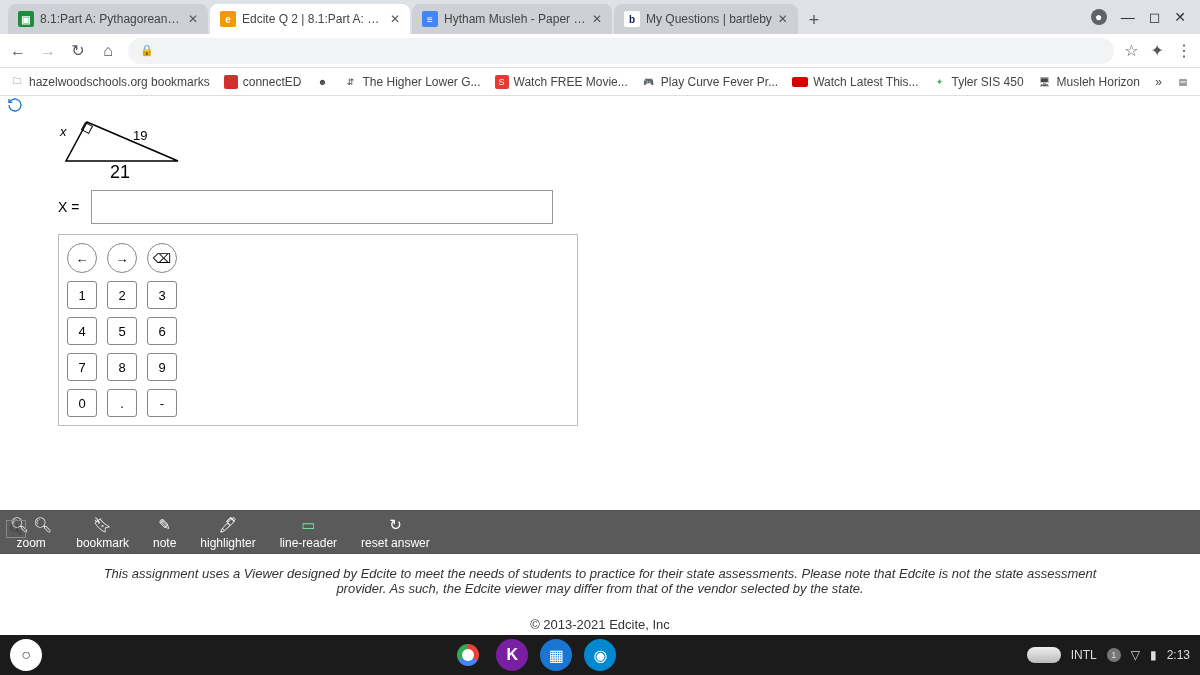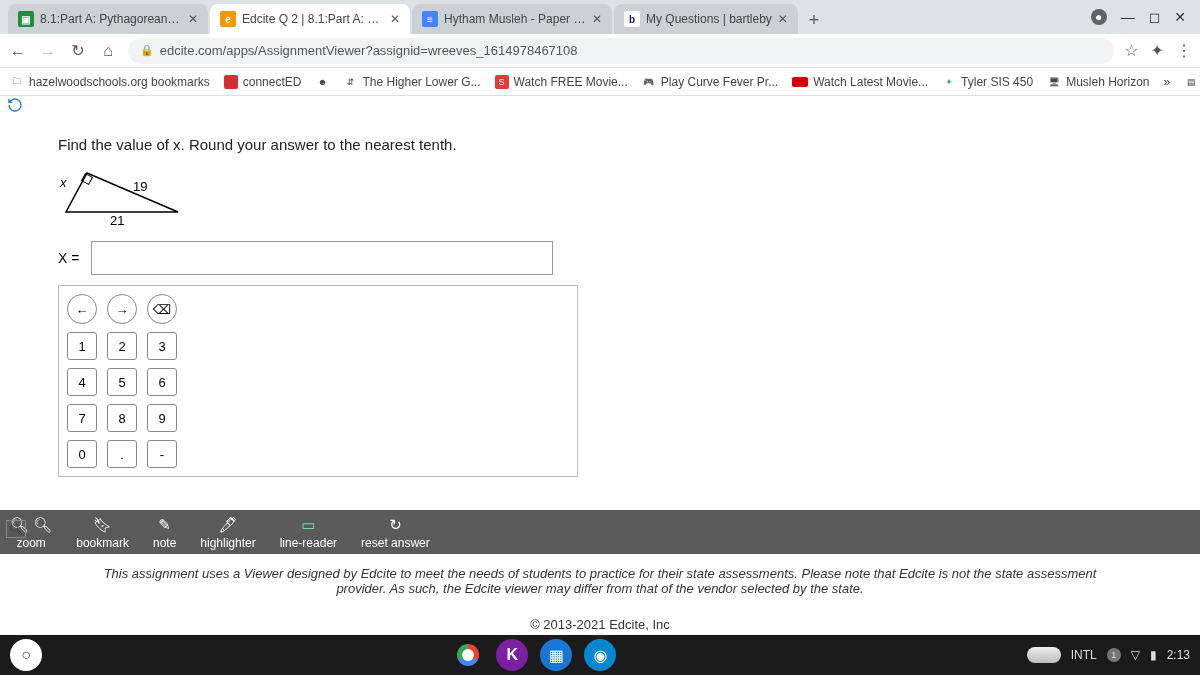--- a/index.html
+++ b/index.html
@@ -89,21 +89,20 @@
   </div>
 </div>
 
 <div class="addrbar">
   <span class="navico">←</span>
   <span class="navico" style="color:#bbb">→</span>
   <span class="navico">↻</span>
   <span class="navico">⌂</span>
   <div class="url">
     <span class="lock">🔒</span>
-    <span>edcite.com/apps/AssignmentViewer?assignid=wreeves_1614978467108</span>
   </div>
   <div class="addr-right">
     <span>☆</span>
     <span>✦</span>
     <span>⋮</span>
   </div>
 </div>
 
 <div class="bmbar">
   <div class="bmitem">
@@ -124,21 +123,21 @@
   <div class="bmitem">
       <span class="bmico" style="background:#e53935;color:#fff">S</span>
       <span>Watch FREE Movie...</span>
     </div>
   <div class="bmitem">
       <span class="bmico">🎮</span>
       <span>Play Curve Fever Pr...</span>
     </div>
   <div class="bmitem">
       <span class="bmico" style="background:#d50000;border-radius:2px;width:16px;height:10px"></span>
-      <span>Watch Latest Movie...</span>
+      <span>Watch Latest This...</span>
     </div>
   <div class="bmitem">
       <span class="bmico" style="color:#4caf50">✦</span>
       <span>Tyler SIS 450</span>
     </div>
   <div class="bmitem">
       <span class="bmico">🖥</span>
       <span>Musleh Horizon</span>
     </div>
   <div class="readlist">
@@ -150,29 +149,28 @@
 </div>
 
 <div class="left-refresh-icon">
   <svg viewBox="0 0 24 24" fill="none" stroke="#1976d2" stroke-width="2">
       <path d="M3 12a9 9 0 1 0 3-6.7L3 8"></path>
       <path d="M3 3v5h5"></path>
     </svg>
 </div>
 
 <div class="page">
-  <div class="qtext">Find the value of x.  Round your answer to the nearest tenth.</div>
   <div class="triangle-box">
     <svg width="140" height="60">
       <polygon points="8,45 120,45 29,6" fill="none" stroke="#000" stroke-width="1.5"></polygon>
       <rect x="25" y="8" width="8" height="8" fill="none" stroke="#000" stroke-width="1" transform="rotate(28 29 12)"></rect>
     </svg>
     <span style="position:absolute;left:2px;top:8px;font-size:13px;font-style:italic">x</span>
     <span style="position:absolute;left:75px;top:12px;font-size:13px">19</span>
-    <span style="position:absolute;left:52px;top:46px;font-size:13px">21</span>
+    <span style="position:absolute;left:52px;top:46px;font-size:18px">21</span>
   </div>
 
   <div class="answer-row">
     <span class="answer-label">X =</span>
     <div class="answer-input"></div>
   </div>
 
   <div class="keypad">
     <div class="keypad-row">
       <div class="kbtn round">←</div>

